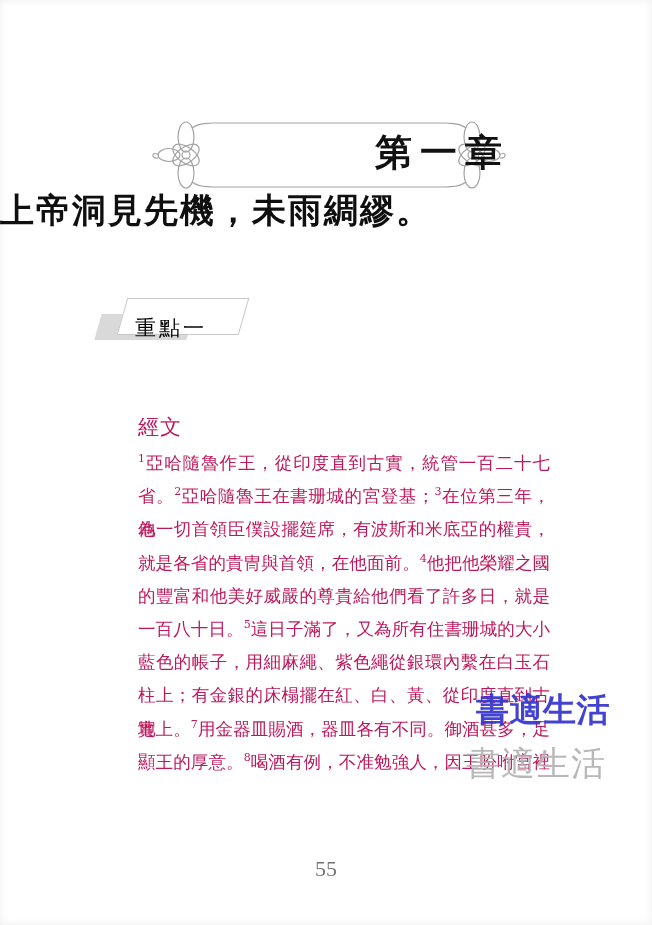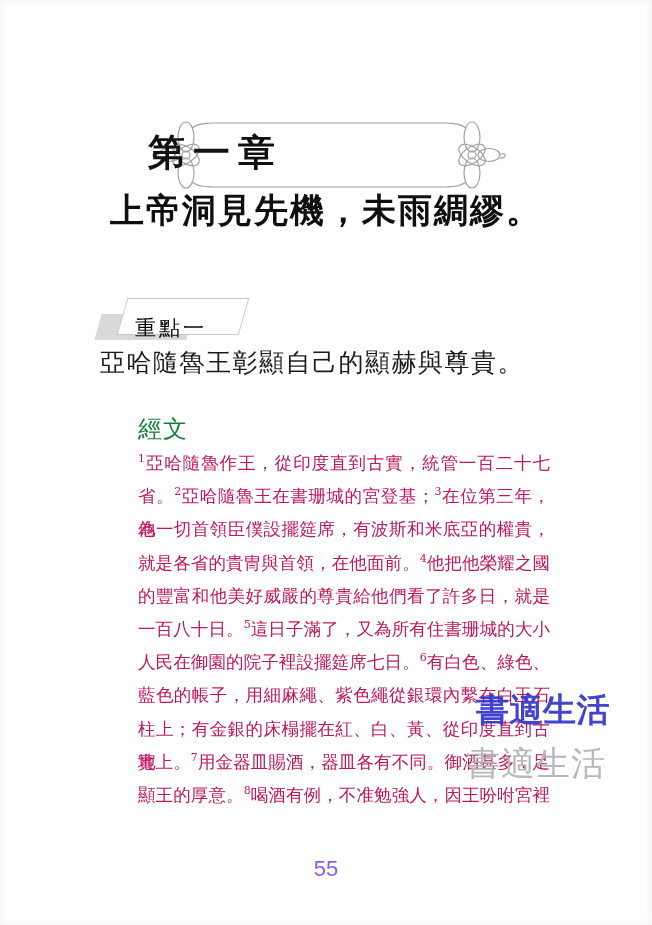--- a/index.html
+++ b/index.html
@@ -7,26 +7,26 @@
     position:relative; width:652px; height:925px; background:#fff;
     overflow:hidden; font-family:"DejaVu Serif", serif;
     box-shadow: inset 0 0 8px rgba(0,0,0,0.07);
   }
 
   
   .chapter-frame { position:absolute; left:148px; top:112px; width:362px; height:86px; }
   .chapter-frame svg { position:absolute; left:0; top:0; }
   .chapter-title {
     position:absolute; left:0; right:0; top:0; height:86px;
-    line-height:80px; text-align:left;
+    line-height:80px; text-align:right;
     font-size:37px; font-weight:bold; letter-spacing:8px; color:#111;
   }
 
   .chapter-subtitle {
-    position:absolute; left:0; right:0; top:188px; text-align:center;
+    position:absolute; left:0; right:0; top:188px; text-align:left;
     font-size:34px; font-weight:bold; letter-spacing:2px; color:#0f0f0f;
     white-space:nowrap;
   }
 
   
   .banner-wrap { position:absolute; left:98px; top:296px; width:170px; height:52px; }
   .banner-shadow {
     position:absolute; left:0px; top:18px; width:92px; height:26px;
     background:#d9d9d9; transform:skewX(-16deg);
   }
@@ -43,21 +43,21 @@
   .section-heading {
     position:absolute; left:100px; top:346px;
     font-family:"Liberation Sans", sans-serif;
     font-size:25px; letter-spacing:1.5px; color:#1b1b1b; white-space:nowrap;
   }
 
   
   .scripture-label {
     position:absolute; left:138px; top:413px;
     font-family:"Liberation Sans", sans-serif;
-    font-size:24px; letter-spacing:1px; color:#15803d;
+    font-size:21px; letter-spacing:1px; color:#be185d;
   }
   .scripture-body { position:absolute; left:138px; top:447px; width:412px; }
   .scripture-line {
     height:33.2px; line-height:33.2px;
     font-size:17.5px; color:#be185d;
     text-align:justify; text-align-last:justify;
   }
   .scripture-line sup {
     font-size:11px; line-height:0; vertical-align:7px;
   }
@@ -68,22 +68,22 @@
     left:476px; top:688px; font-size:33px; font-weight:bold;
     letter-spacing:0.5px; opacity:0.92;
   }
   .watermark-gray {
     left:466px; top:741px; font-size:34px; letter-spacing:1px; opacity:0.95;
   }
 
   
   .page-number {
     position:absolute; left:0; right:0; top:856px; text-align:center;
-    font-family:Liberation Sans, sans-serif;
-    font-size:22px; color:#8b5cf6;
+    font-family:Liberation Serif, serif;
+    font-size:22px; color:#737373;
   }
 </style>
 </head>
 <body>
 
 <div class="page">
 
   <div class="chapter-frame">
     <svg width="362" height="86" viewBox="0 0 362 86">
       <defs>
@@ -112,32 +112,30 @@
   </div>
 
   <div class="chapter-subtitle">上帝洞見先機，未雨綢繆。</div>
 
   <div class="banner-wrap">
     <div class="banner-shadow"></div>
     <div class="banner-box"></div>
     <div class="banner-label">重點一</div>
   </div>
 
-  <div class="section-heading">亞哈隨魯王彰顯自己的顯赫與尊貴。</div>
 
   <div class="scripture-label">經文</div>
 
   <div class="scripture-body" id="scripture-body">
       <div class="scripture-line"><sup>1</sup>亞哈隨魯作王，從印度直到古實，統管一百二十七</div>
       <div class="scripture-line">省。<sup>2</sup>亞哈隨魯王在書珊城的宮登基；<sup>3</sup>在位第三年，為</div>
       <div class="scripture-line">他一切首領臣僕設擺筵席，有波斯和米底亞的權貴，</div>
       <div class="scripture-line">就是各省的貴冑與首領，在他面前。<sup>4</sup>他把他榮耀之國</div>
       <div class="scripture-line">的豐富和他美好威嚴的尊貴給他們看了許多日，就是</div>
       <div class="scripture-line">一百八十日。<sup>5</sup>這日子滿了，又為所有住書珊城的大小</div>
-      <div class="scripture-line">人民在御園的院子裡設擺筵席七日。<sup>6</sup>有白色、綠色、</div>
       <div class="scripture-line">藍色的帳子，用細麻繩、紫色繩從銀環內繫在白玉石</div>
       <div class="scripture-line">柱上；有金銀的床榻擺在紅、白、黃、從印度直到古實</div>
       <div class="scripture-line">地上。<sup>7</sup>用金器皿賜酒，器皿各有不同。御酒甚多，足</div>
       <div class="scripture-line">顯王的厚意。<sup>8</sup>喝酒有例，不准勉強人，因王吩咐宮裡</div>
     </div>
 
   <div class="watermark watermark-blue" style="color: rgb(52, 52, 207);">書適生活</div>
   <div class="watermark watermark-gray" style="color: rgb(181, 181, 181);">書適生活</div>
 
   <div class="page-number">55</div>

